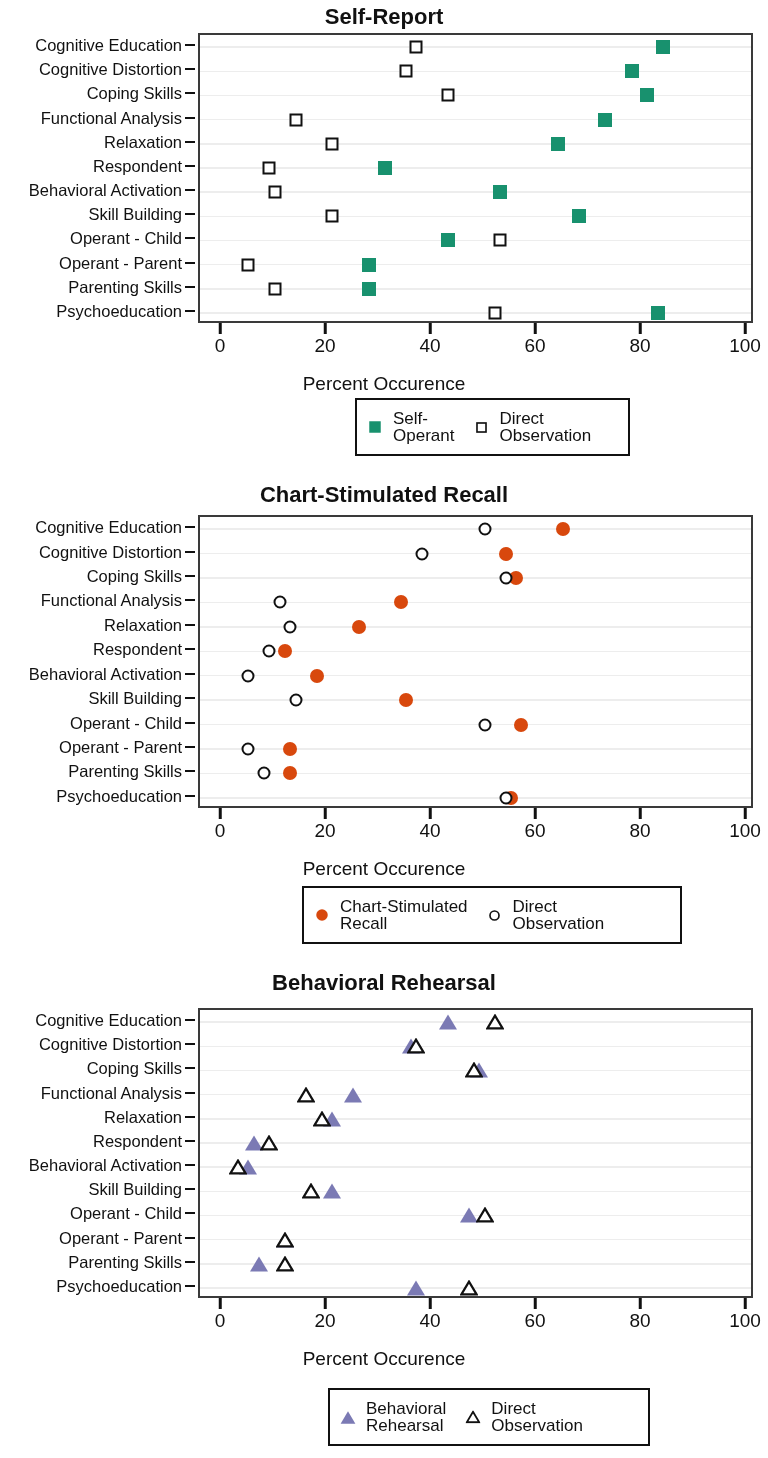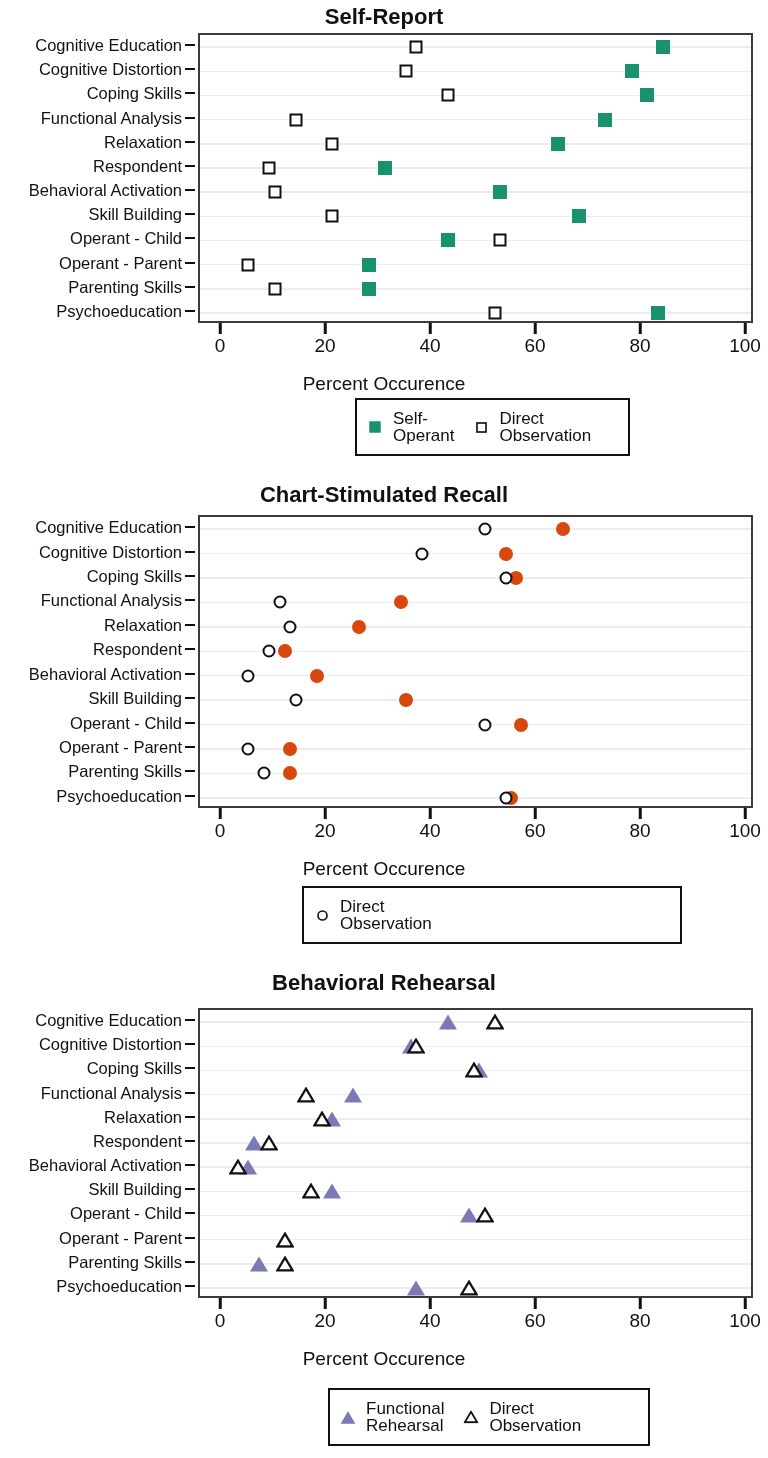--- a/index.html
+++ b/index.html
@@ -445,20 +445,27 @@
         <div class="xticklabel" style="left: 535px;">60</div>
         <div class="xtick" style="left: 640px;"></div>
         <div class="xticklabel" style="left: 640px;">80</div>
         <div class="xtick" style="left: 745px;"></div>
         <div class="xticklabel" style="left: 745px;">100</div>
       </div>
       <div class="xaxis-title" style="top: 374px;">Percent Occurence</div>
       <div class="legend" style="left: 302px; top: 402px; width: 380px; height: 58px;">
         <div class="legend-entry">
           <div class="legend-marker">
+            <div class="m-ci-fill" style="background: rgb(216, 72, 13); transform: scale(0.82);"></div>
+          </div>
+          <div class="legend-text">Chart-Stimulated
+Recall</div>
+        </div>
+        <div class="legend-entry">
+          <div class="legend-marker">
             <div class="m-ci-open" style="border-color: rgb(17, 17, 17); transform: scale(0.82);"></div>
           </div>
           <div class="legend-text">Direct
 Observation</div>
         </div>
       </div>
     </div>
     <div class="panel" style="position: absolute; left: 0px; top: 972px; width: 768px;">
       <div class="panel-title">Behavioral Rehearsal</div>
       <div class="plotbox" style="left: 198px; top: 36px; width: 555px; height: 290px; border-color: rgb(58, 58, 58);">
@@ -634,21 +641,21 @@
         <div class="xticklabel" style="left: 640px;">80</div>
         <div class="xtick" style="left: 745px;"></div>
         <div class="xticklabel" style="left: 745px;">100</div>
       </div>
       <div class="xaxis-title" style="top: 376px;">Percent Occurence</div>
       <div class="legend" style="left: 328px; top: 416px; width: 322px; height: 58px;">
         <div class="legend-entry">
           <div class="legend-marker">
             <div class="m-tr-fill" style="border-bottom-color: rgb(123, 122, 180); transform: scale(0.82);"></div>
           </div>
-          <div class="legend-text">Functional
+          <div class="legend-text">Behavioral
 Rehearsal</div>
         </div>
         <div class="legend-entry">
           <div class="legend-marker">
             <div class="m-tr-open" style="transform: scale(0.82);">
               <svg width="18" height="16" viewBox="0 0 18 16">
                 <polygon points="9,1.6 16.6,14.4 1.4,14.4" fill="#ffffff" stroke="#111111" stroke-width="2.2" stroke-linejoin="miter"></polygon>
               </svg>
             </div>
           </div>

